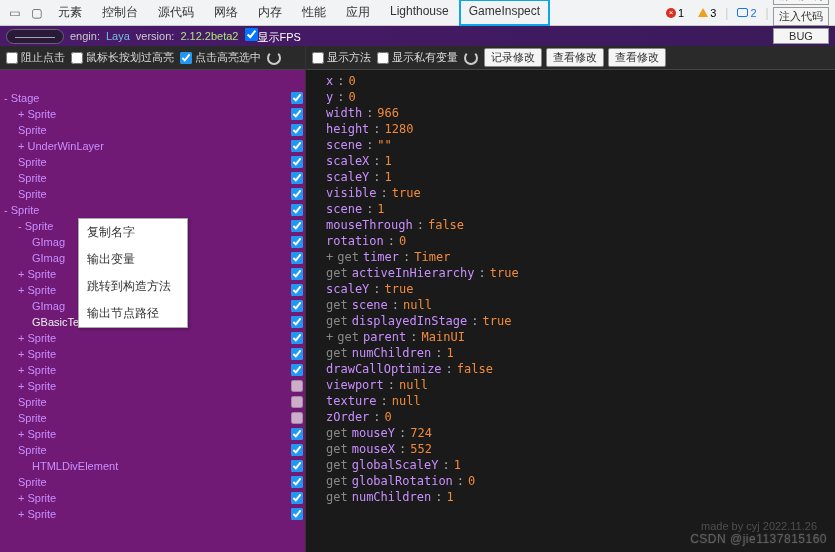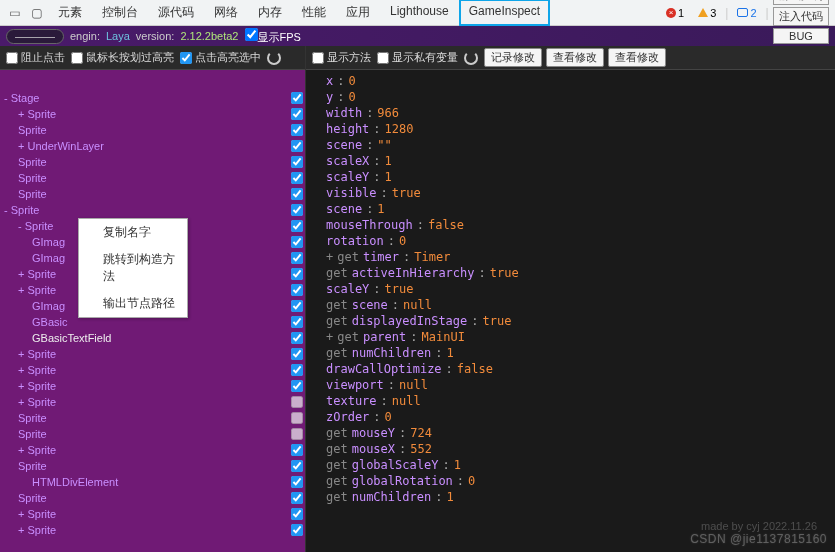--- a/index.html
+++ b/index.html
@@ -52,21 +52,21 @@
   .props { flex: 1; overflow: hidden; padding: 4px 0 4px 20px; font-family: Consolas, monospace; font-size: 12px; }
   .prop-line { height: 16px; display: flex; gap: 4px; }
   .pk { color: #c98fff; }
   .pv { color: #f28b3b; }
   .psep { color: #aaa; }
   .pget { color: #888; font-style: normal; }
   .pplus { color: #888; }
   
   
   .ctx { position: absolute; left: 78px; top: 218px; width: 110px; background: #fff; border: 1px solid #aaa; box-shadow: 1px 1px 3px rgba(0,0,0,.3); z-index: 100; }
-  .ctx-item { padding: 5px 8px; font-size: 12px; color: #333; cursor: pointer; margin-left: 16px; }
+  .ctx-item { padding: 5px 8px; font-size: 12px; color: #333; cursor: pointer; }
   
   
   .wmark { position: absolute; right: 8px; bottom: 6px; color: #999; font-size: 12px; letter-spacing: .5px; opacity: .55; z-index: 200; text-shadow: 0 0 2px rgba(255,255,255,.3); }
   .wmark2 { position: absolute; right: 18px; bottom: 20px; color: #aaa; font-size: 11px; opacity: .35; z-index: 199; }
 </style>
 </head>
 <body>
 
 <div class="tabs-bar">
   <span class="tab-icon">▭</span>
@@ -187,24 +187,20 @@
         </div>
         <div class="tree-row">
           <span class="tree-label" style="padding-left: 18px;">+ Sprite</span>
           <input type="checkbox" class="tree-check" checked="" style="">
         </div>
         <div class="tree-row">
           <span class="tree-label" style="padding-left: 32px;">GImag</span>
           <input type="checkbox" class="tree-check" checked="" style="">
         </div>
         <div class="tree-row">
-          <span class="tree-label" style="padding-left: 32px;">GBasic</span>
-          <input type="checkbox" class="tree-check" checked="" style="">
-        </div>
-        <div class="tree-row">
           <span class="tree-label off" style="padding-left: 32px;">GBasicTextField</span>
           <input type="checkbox" class="tree-check" checked="" style="">
         </div>
         <div class="tree-row">
           <span class="tree-label" style="padding-left: 18px;">+ Sprite</span>
           <input type="checkbox" class="tree-check" checked="" style="">
         </div>
         <div class="tree-row">
           <span class="tree-label" style="padding-left: 18px;">+ Sprite</span>
           <input type="checkbox" class="tree-check" checked="" style="">
@@ -417,18 +413,19 @@
           <span class="pk">numChildren</span>
           <span class="psep"> : </span>
           <span class="pv">1</span>
         </div>
       </div>
   </div>
 </div>
 
 <div class="ctx" id="ctx">
     <div class="ctx-item">复制名字</div>
+    <div class="ctx-item">输出变量</div>
     <div class="ctx-item">跳转到构造方法</div>
     <div class="ctx-item">输出节点路径</div>
   </div>
 
 <div class="wmark2">made by cyj 2022.11.26</div>
 <div class="wmark">CSDN @jie1137815160</div>
 
 </body></html>

